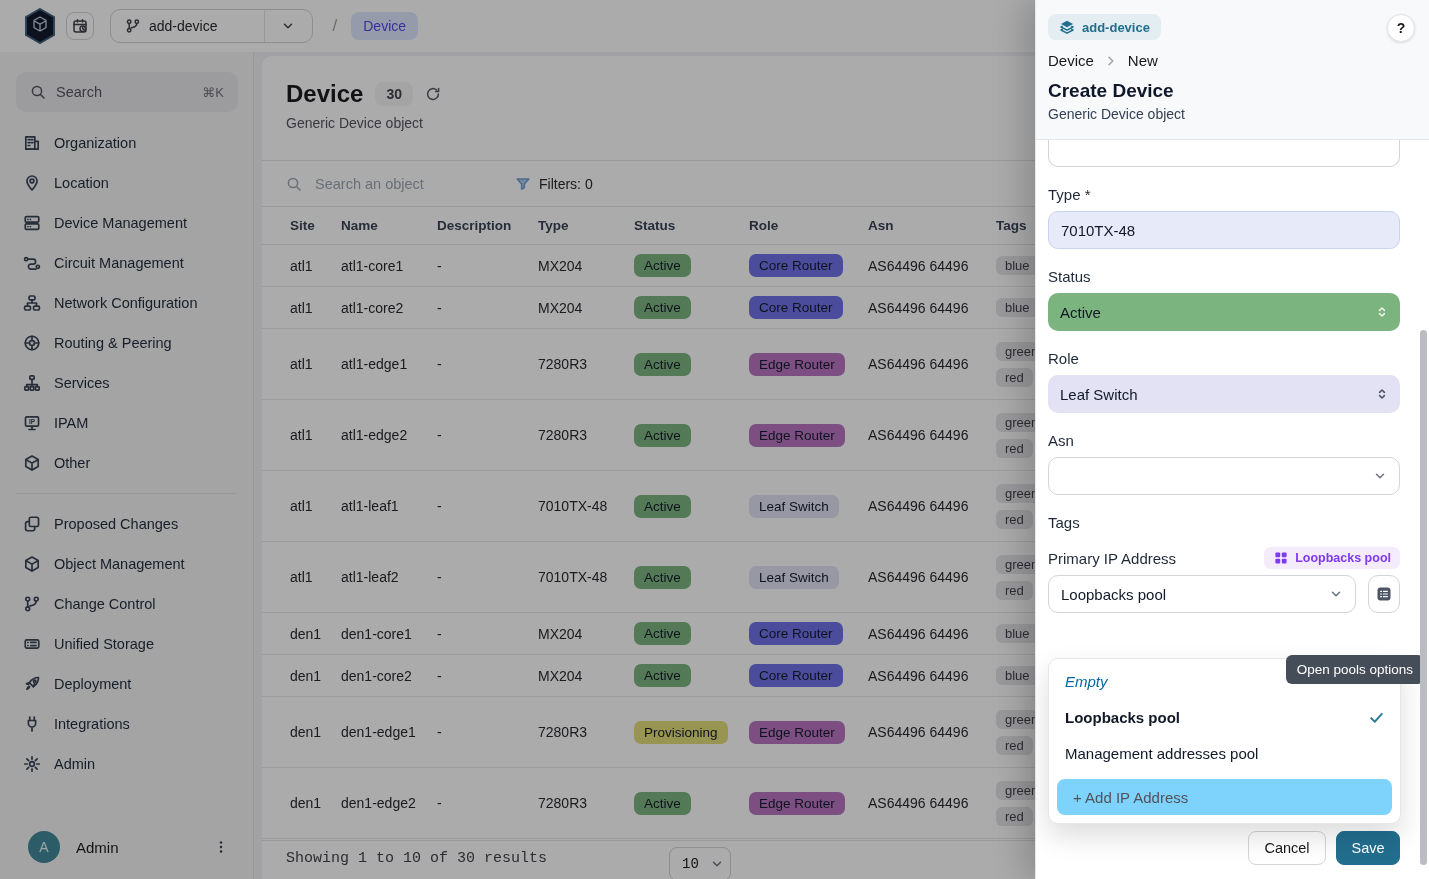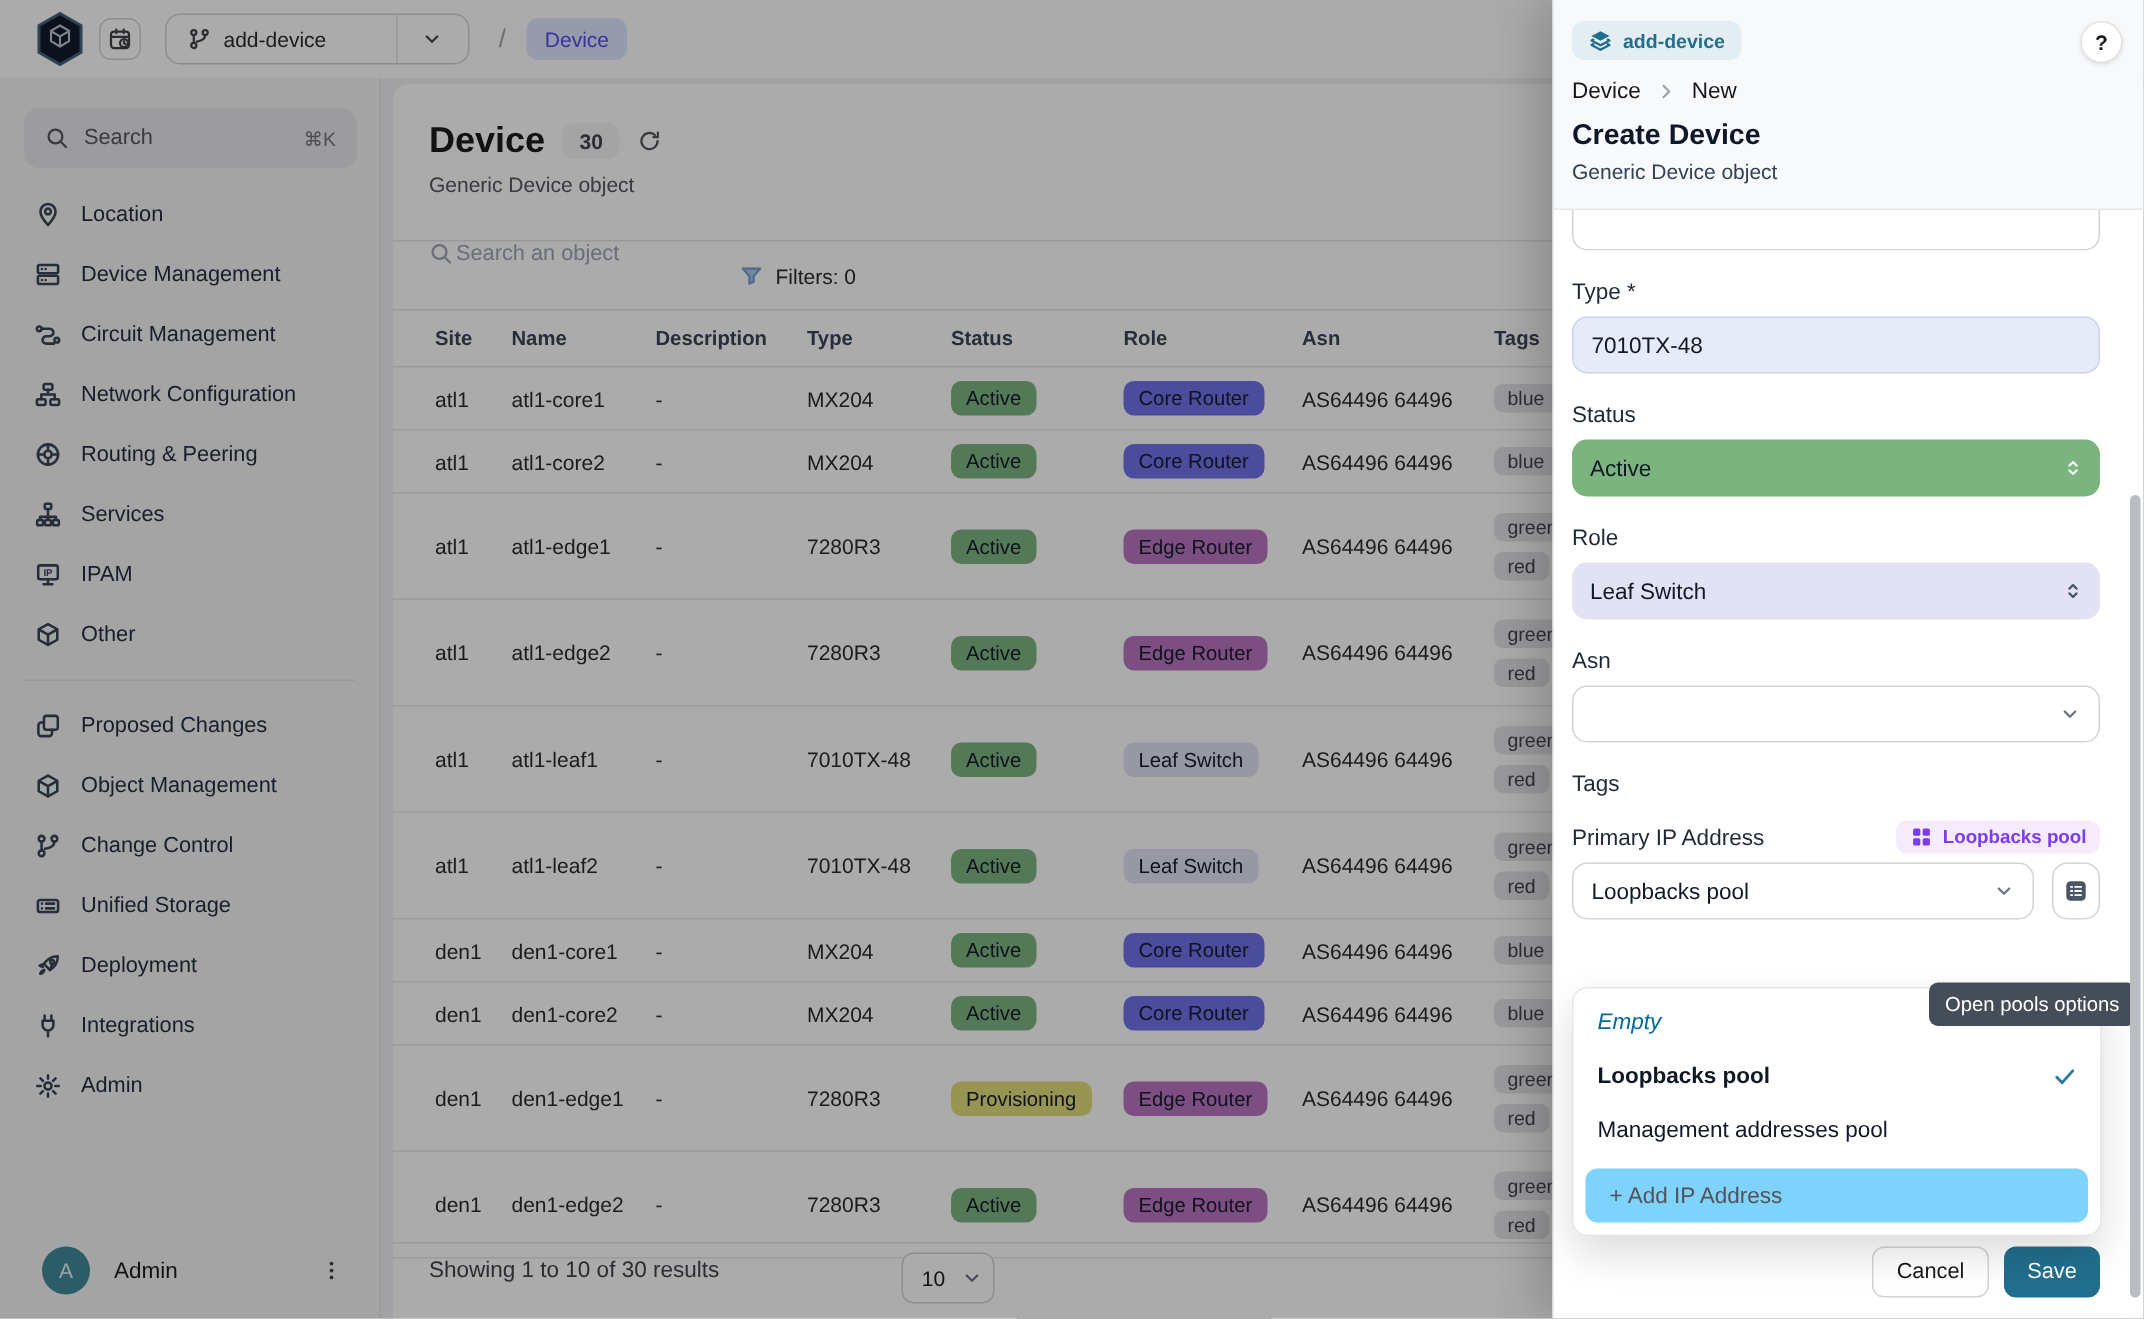--- a/index.html
+++ b/index.html
@@ -32,38 +32,38 @@
   .kebab { color:#3f3f46; padding:4px; }
 
   
   .card { position:absolute; top:56px; left:262px; right:0; bottom:0; background:#fff; border-top-left-radius:10px; overflow:hidden; }
   .card-head { padding:24px 24px 0 24px; height:104px; }
   .title-row { display:flex; align-items:center; gap:12px; }
   .page-title { font-size:24px; font-weight:700; color:#18181b; }
   .count-badge { background:#f4f4f5; color:#3f3f46; font-size:14px; font-weight:600; padding:4px 11px; border-radius:8px; }
   .refresh { color:#52525b; width:17px; height:17px; }
   .page-sub { margin-top:7px; font-size:14px; color:#52525b; }
-  .toolbar { height:46px; border-top:1px solid #e4e4e7; display:flex; padding:0 24px; gap:2px; color:#9ca3af; }
+  .toolbar { height:46px; border-top:1px solid #e4e4e7; display:flex; align-items:center; padding:0 24px; gap:13px; color:#9ca3af; }
   .toolbar .ph { font-size:14.5px; color:#9ca3af; width:165px; }
   .filters { display:flex; align-items:center; gap:8px; color:#27272a; font-size:14px; margin-left:22px; }
 
   .tgrid { display:grid; grid-template-columns:51px 96px 101px 96px 115px 119px 128px 1fr; align-items:center; padding:0 0 0 28px; }
   .thead { height:39px; border-top:1px solid #e4e4e7; border-bottom:1px solid #e4e4e7; font-size:13.5px; font-weight:600; color:#374151; }
   .trow { border-bottom:1px solid #e8e8ea; font-size:14px; color:#27272a; min-height:42px; cursor:pointer; }
   .trow.tall { min-height:71px; }
   .badge { display:inline-block; font-size:13.5px; padding:4px 10px; border-radius:7px; color:#111827; }
   .badge.active { background:var(--status-active); }
   .badge.provisioning { background:var(--status-provisioning); }
   .badge.core-router { background:var(--role-core-router); }
   .badge.edge-router { background:var(--role-edge-router); }
   .badge.leaf-switch { background:var(--role-leaf-switch); }
   .tagstack { display:flex; flex-direction:column; gap:7px; align-items:flex-start; padding:8px 0; }
   .tagpill { background:var(--tag-bg); color:#3f3f46; font-size:13px; padding:2px 9px; border-radius:6px; }
 
-  .card-foot { position:absolute; bottom:16px; left:0; right:0; height:35px; border-top:1px solid #e4e4e7; display:flex; align-items:center; padding:0 24px; }
+  .card-foot { position:absolute; bottom:4px; left:0; right:0; height:35px; border-top:1px solid #e4e4e7; display:flex; align-items:center; padding:0 24px;font-family:Liberation Mono, monospace; }
   .foot-text { font-size:15px; color:#3f3f46; }
   .psize { margin-left:122px; width:62px; height:34px; border:1px solid #d4d4d8; border-radius:8px; background:#fff; display:flex; align-items:center; padding:0 8px 0 12px; gap:10px; font-size:14px; color:#18181b; position:relative; top:6px; }
 
   
   .overlay { position:absolute; inset:0; background:rgba(9,9,11,0.34); z-index:40; }
 
   
   .panel { position:absolute; top:0; right:0; width:394px; height:879px; background:#fff; z-index:50; box-shadow:-12px 0 30px rgba(0,0,0,.18); border-left:1px solid #e5e7eb; }
   .panel-head { height:140px; background:#f8f9fa; border-bottom:1px solid #e5e7eb; padding:14px 14px 0 12px; position:relative; }
   .branch-badge { display:inline-flex; align-items:center; gap:7px; height:26px; padding:0 11px; border-radius:8px; background:var(--branch-badge-bg); color:var(--branch-badge-text); font-size:13px; font-weight:600; }
@@ -158,20 +158,30 @@
           <path d="M10.5 10.5 14 14"></path>
         </svg>
       </span>
     <span class="lbl">Search</span>
     <span class="kbd">⌘K</span>
   </div>
   <nav class="nav" id="nav-root">
       <div class="nav-item">
         <span class="nicon">
           <svg width="18" height="18" viewBox="0 0 16 16" fill="none" stroke="currentColor" stroke-width="1.5" stroke-linecap="round" stroke-linejoin="round">
+            <rect x="2.5" y="2.5" width="8" height="11"></rect>
+            <path d="M10.5 6.5h3v7H2.5"></path>
+            <path d="M4.6 5h1.4M7.4 5h1.4M4.6 7.6h1.4M7.4 7.6h1.4M4.6 10.2h1.4"></path>
+          </svg>
+        </span>
+        <span>Organization</span>
+      </div>
+      <div class="nav-item">
+        <span class="nicon">
+          <svg width="18" height="18" viewBox="0 0 16 16" fill="none" stroke="currentColor" stroke-width="1.5" stroke-linecap="round" stroke-linejoin="round">
             <path d="M8 14.2C11 10.8 12.5 8.3 12.5 6.3a4.5 4.5 0 1 0-9 0c0 2 1.5 4.5 4.5 7.9z"></path>
             <circle cx="8" cy="6.2" r="1.7"></circle>
           </svg>
         </span>
         <span>Location</span>
       </div>
       <div class="nav-item">
         <span class="nicon">
           <svg width="18" height="18" viewBox="0 0 16 16" fill="none" stroke="currentColor" stroke-width="1.5" stroke-linecap="round" stroke-linejoin="round">
             <rect x="2" y="2.4" width="12" height="4.8" rx="1"></rect>

